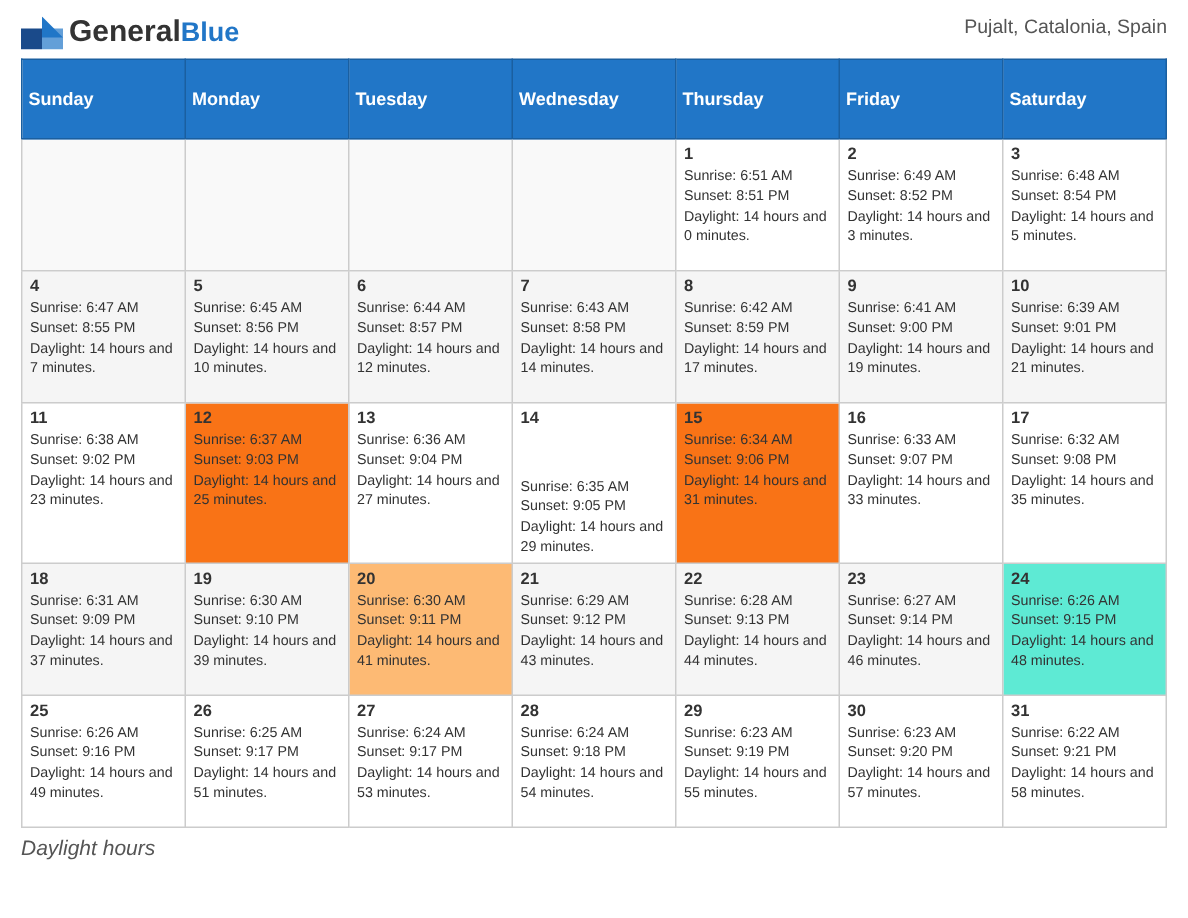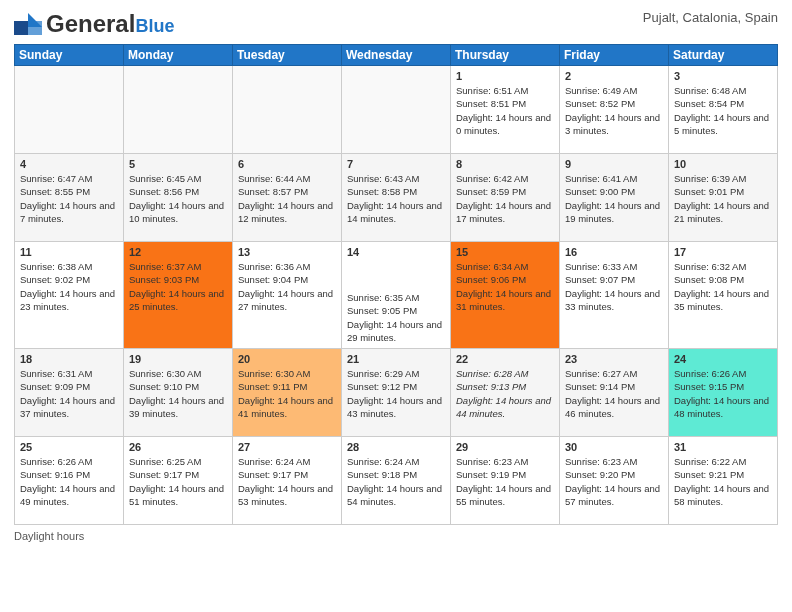--- a/index.html
+++ b/index.html
@@ -46,21 +46,21 @@
     .calendar {
       width: 100%;
       border-collapse: collapse;
       border: 1px solid #ccc;
     }
     .calendar th {
       background: #2176c7;
       color: #fff;
       font-size: 12px;
       font-weight: bold;
-      padding: 3px 4px;
+      padding: 19px 4px;
       text-align: left;
       border: 1px solid #1a5fa0;
       margin-left: 40px;
     }
     .calendar td {
       width: calc(100% / 7);
       vertical-align: top;
       border: 1px solid #ccc;
       padding: 4px 5px;
       font-size: 10px;
@@ -84,39 +84,40 @@
     }
     .day-info {
       font-size: 9.5px;
       line-height: 1.4;
       color: #333;
     }
     .empty-cell {
       background: #f9f9f9 !important;
     }
     .footer-note {
-      font-size: 11px;
+      font-size: 14px;
       color: #555;
       margin-top: 5px;
       text-align: left;
+      font-style: italic;
     }
   </style>
 </head>
 <body>
 
 <div class="page">
   <div class="header">
     <div class="logo">
       <svg class="logo-icon" viewBox="0 0 28 22" xmlns="http://www.w3.org/2000/svg">
         <polygon points="14,0 28,14 14,14" fill="#2176c7"></polygon>
         <polygon points="0,8 14,8 14,22 0,22" fill="#1a4a8a"></polygon>
         <polygon points="14,8 28,8 28,22 14,22" fill="#2176c7" opacity="0.7"></polygon>
       </svg>
       <div>
-        <span style="font-size:24px;font-weight:bold;color:#333;">General</span><span style="font-size:18px;font-weight:bold;color:#2176c7;">Blue</span>
+        <span style="font-size:20px;font-weight:bold;color:#333;">General</span><span style="font-size:18px;font-weight:bold;color:#2176c7;">Blue</span>
       </div>
     </div>
     <div class="title-block">
       <div class="location">Pujalt, Catalonia, Spain</div>
     </div>
   </div>
 
   <table class="calendar">
     <thead>
       <tr>
@@ -262,21 +263,21 @@
 Daylight: 14 hours and 41 minutes.</div>
           </td>
           <td style="background: rgb(245, 245, 245);">
             <span class="day-number">21</span>
             <div class="day-info" style="white-space: pre-line;">Sunrise: 6:29 AM
 Sunset: 9:12 PM
 Daylight: 14 hours and 43 minutes.</div>
           </td>
           <td style="background: rgb(245, 245, 245);">
             <span class="day-number">22</span>
-            <div class="day-info" style="white-space: pre-line; font-style: italic;">Sunrise: 6:28 AM
+            <div class="day-info" style="white-space: pre-line;">Sunrise: 6:28 AM
 Sunset: 9:13 PM
 Daylight: 14 hours and 44 minutes.</div>
           </td>
           <td style="background: rgb(245, 245, 245);">
             <span class="day-number">23</span>
             <div class="day-info" style="white-space: pre-line;">Sunrise: 6:27 AM
 Sunset: 9:14 PM
 Daylight: 14 hours and 46 minutes.</div>
           </td>
           <td style="background: #5eead4;">

